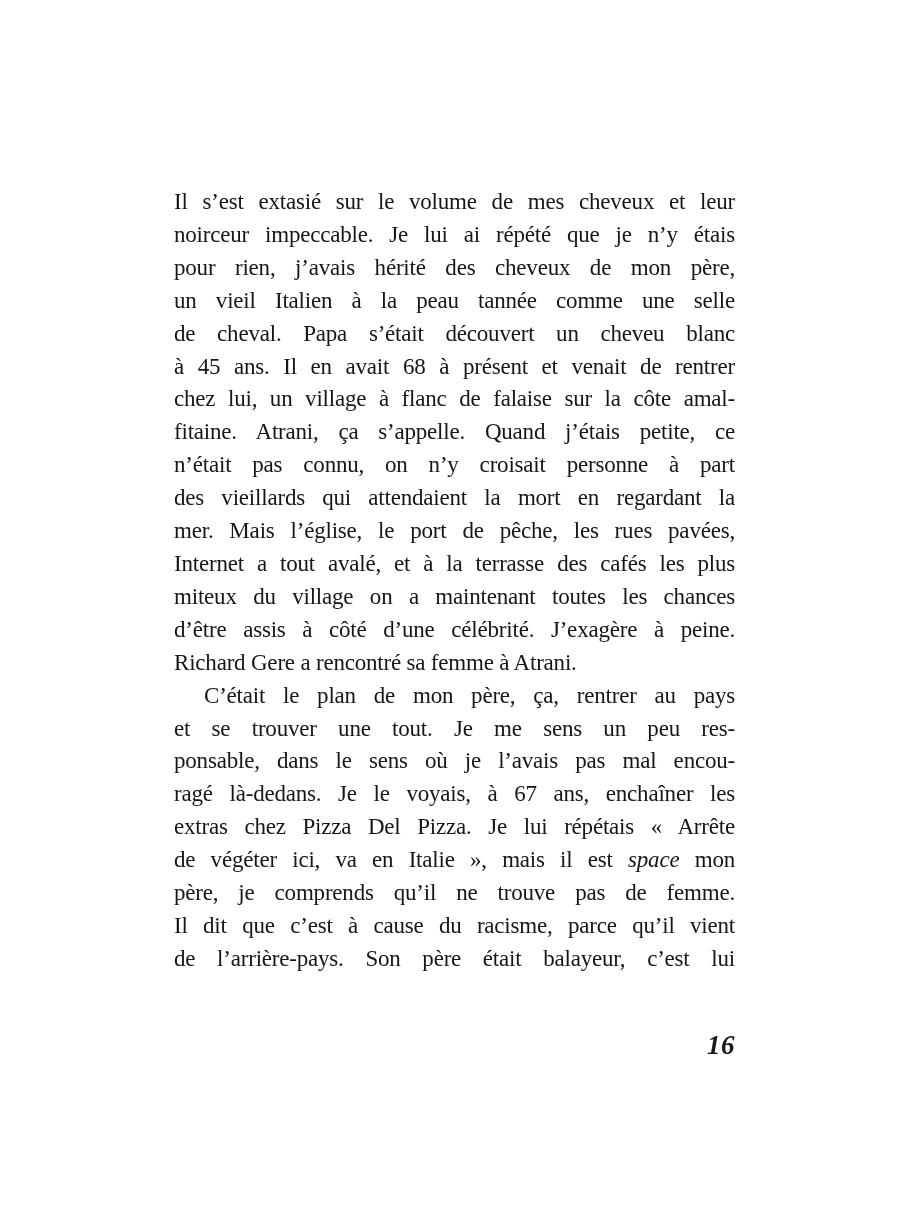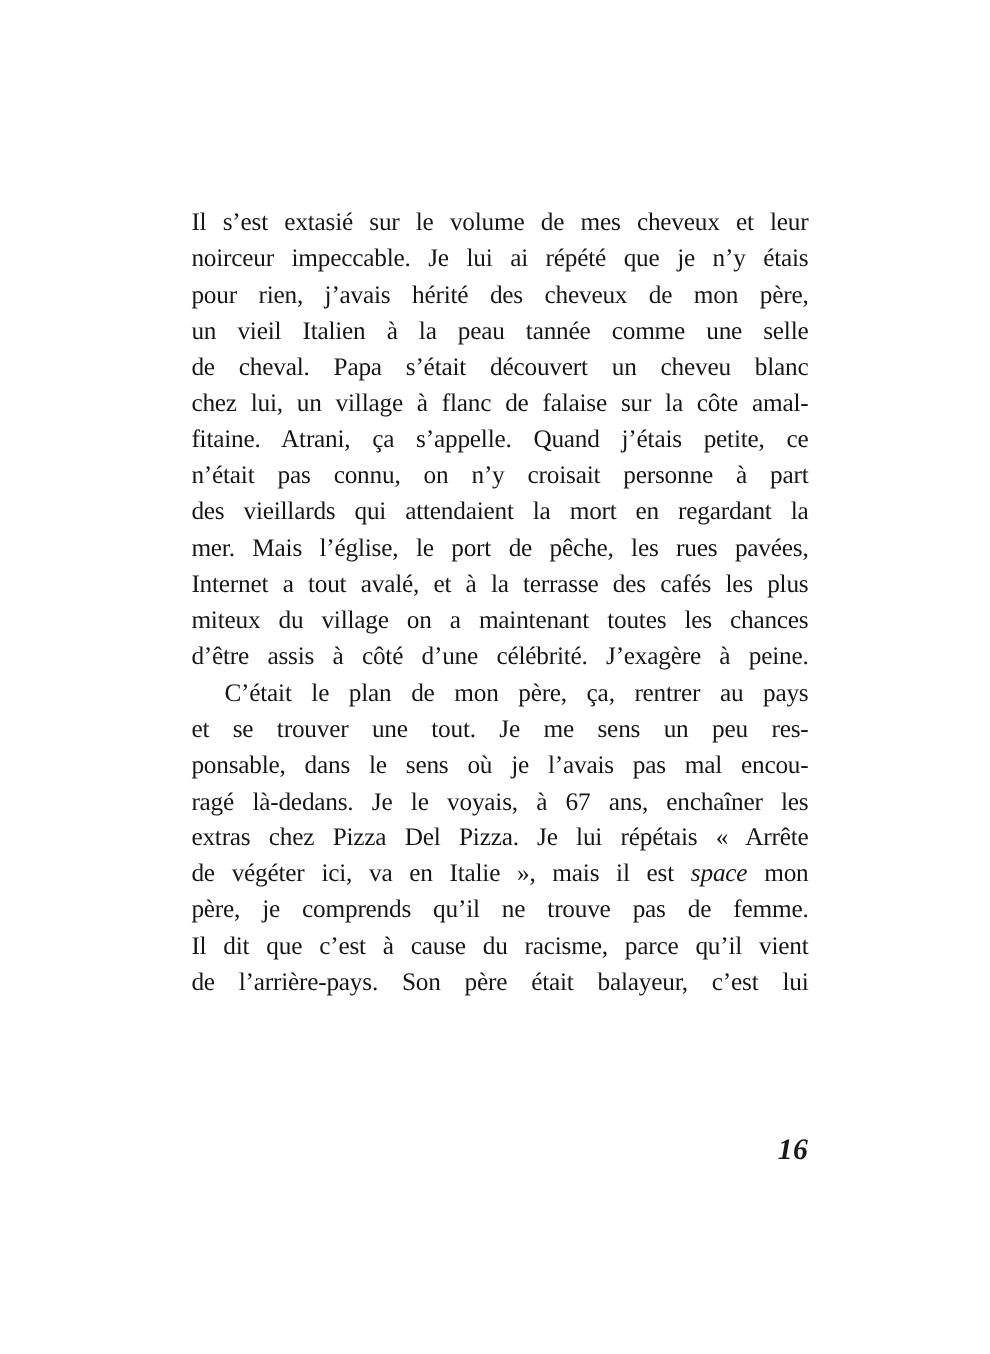--- a/index.html
+++ b/index.html
@@ -58,28 +58,30 @@
 </head>
 <body>
 
 <div class="book-page">
   <div class="text-block">
       <div class="line"><span>Il s’est extasié sur le volume de mes cheveux et leur</span></div>
       <div class="line"><span>noirceur impeccable. Je lui ai répété que je n’y étais</span></div>
       <div class="line"><span>pour rien, j’avais hérité des cheveux de mon père,</span></div>
       <div class="line"><span>un vieil Italien à la peau tannée comme une selle</span></div>
       <div class="line"><span>de cheval. Papa s’était découvert un cheveu blanc</span></div>
+      <div class="line"><span>à 45 ans. Il en avait 68 à présent et venait de rentrer</span></div>
       <div class="line"><span>chez lui, un village à flanc de falaise sur la côte amal-</span></div>
       <div class="line"><span>fitaine. Atrani, ça s’appelle. Quand j’étais petite, ce</span></div>
       <div class="line"><span>n’était pas connu, on n’y croisait personne à part</span></div>
       <div class="line"><span>des vieillards qui attendaient la mort en regardant la</span></div>
       <div class="line"><span>mer. Mais l’église, le port de pêche, les rues pavées,</span></div>
       <div class="line"><span>Internet a tout avalé, et à la terrasse des cafés les plus</span></div>
       <div class="line"><span>miteux du village on a maintenant toutes les chances</span></div>
       <div class="line"><span>d’être assis à côté d’une célébrité. J’exagère à peine.</span></div>
+      <div class="line last"><span>Richard Gere a rencontré sa femme à Atrani.</span></div>
       <div class="line indent"><span>C’était le plan de mon père, ça, rentrer au pays</span></div>
       <div class="line"><span>et se trouver une tout. Je me sens un peu res-</span></div>
       <div class="line"><span>ponsable, dans le sens où je l’avais pas mal encou-</span></div>
       <div class="line"><span>ragé là-dedans. Je le voyais, à 67 ans, enchaîner les</span></div>
       <div class="line"><span>extras chez Pizza Del Pizza. Je lui répétais « Arrête</span></div>
       <div class="line"><span>de végéter ici, va en Italie », mais il est </span><em>space</em><span> mon</span></div>
       <div class="line"><span>père, je comprends qu’il ne trouve pas de femme.</span></div>
       <div class="line"><span>Il dit que c’est à cause du racisme, parce qu’il vient</span></div>
       <div class="line"><span>de l’arrière-pays. Son père était balayeur, c’est lui</span></div>
     </div>

